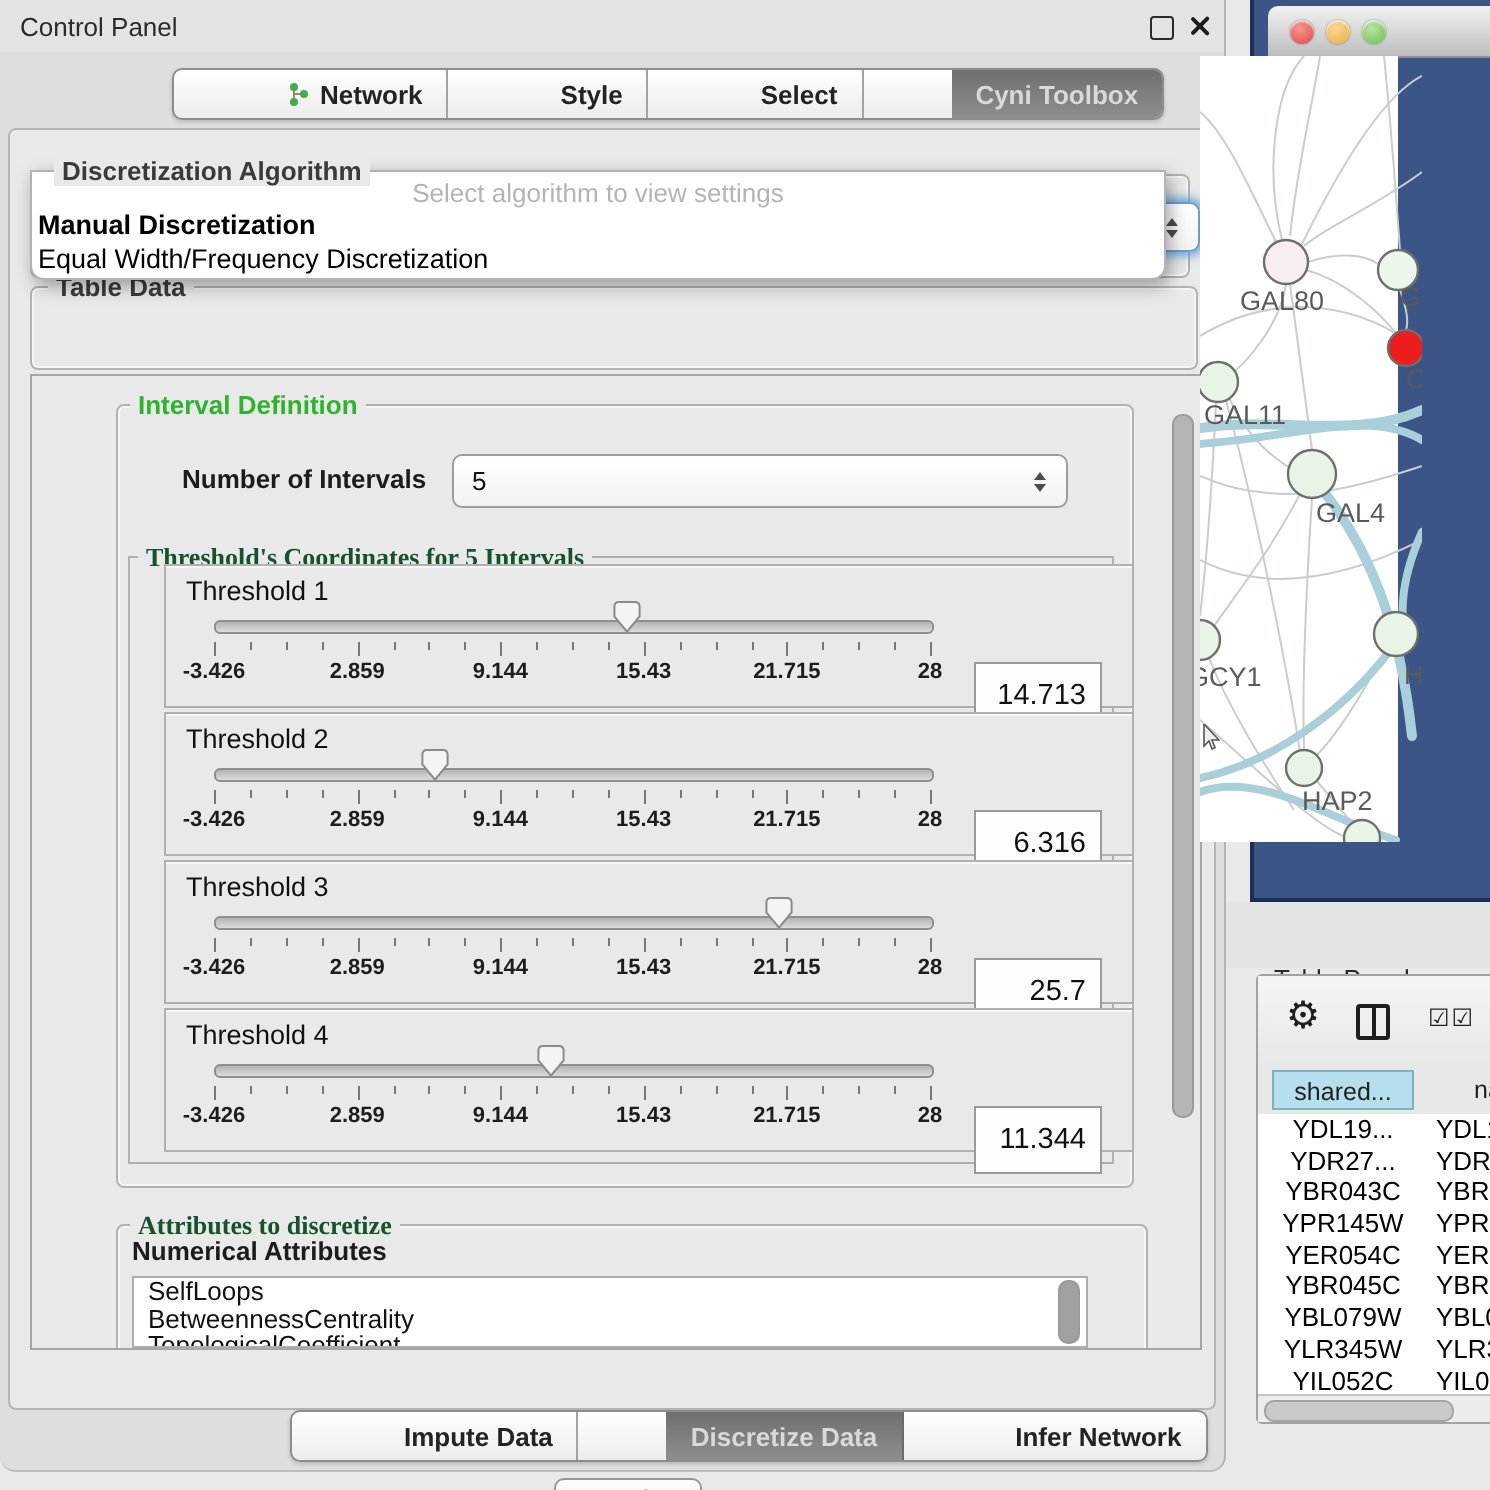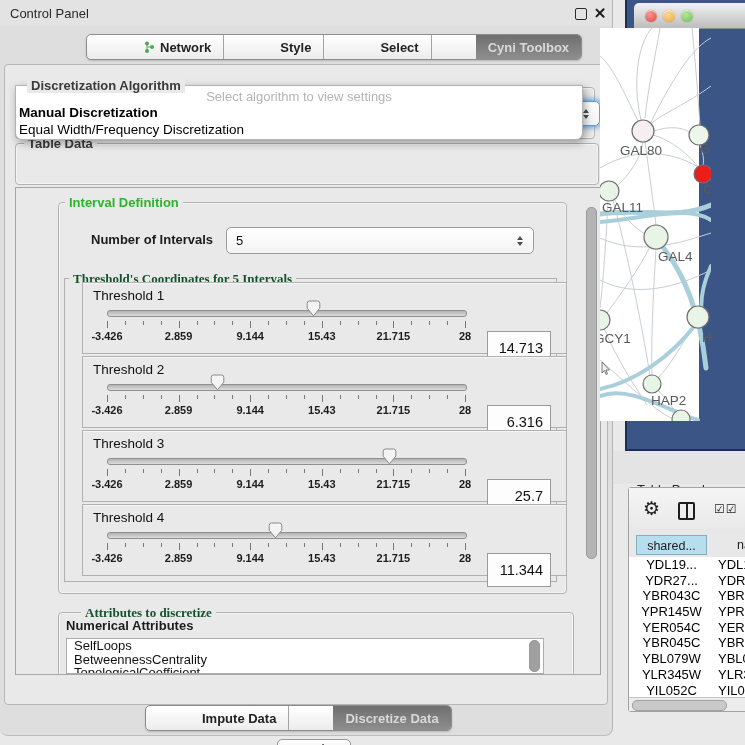--- a/index.html
+++ b/index.html
@@ -315,21 +315,21 @@
               <div class="ticklbl" style="left: 310.4px; top: 47px;">21.715</div>
               <div class="ticklbl" style="left: 382px; top: 47px;">28</div>
               <div class="thumb" style="left: 184.757px;"><svg width="15" height="17">
                   <path d="M3.5 1 L11.5 1 Q13.8 1 13.8 3.3 L13.8 8.2 L7.5 15.8 L1.2 8.2 L1.2 3.3 Q1.2 1 3.5 1 Z" fill="#f4f4f4" stroke="#8a8a8a"></path>
                 </svg></div>
               <div class="valbox">11.344</div>
             </div>
           </div>
 
         <div class="abs group" style="left:42px;top:424px;width:514px;height:70px;">
-          <span class="group-label lbl-blue" style="left:22px;top:-8px;">Attributes to discretize</span>
+          <span class="group-label lbl-blue" style="left:6px;top:-8px;">Attributes to discretize</span>
         </div>
         <span class="abs" style="left:50px;top:430px;font-weight:bold;">Numerical Attributes</span>
         <div class="abs attr-list" style="left:50px;top:450px;width:476px;height:34px;" id="attrList">
             <div class="attr-item">SelfLoops</div>
             <div class="attr-item">BetweennessCentrality</div>
             <div class="attr-item">TopologicalCoefficient</div>
           </div>
         <div class="vthumb" style="left:513px;top:452px;width:9px;height:30px;background:#a0a0a0;"></div>
 
         <div class="vthumb" style="left:570px;top:19px;width:9px;height:350px;"></div>
@@ -337,20 +337,23 @@
 
       <div class="abs apply-btn">Apply</div>
     </div>
 
     <div class="abs seg bottom-seg" id="bottomTabs">
         <div class="tab">
           <span>Impute Data</span>
         </div>
         <div class="tab selected">
           <span>Discretize Data</span>
+        </div>
+        <div class="tab">
+          <span>Infer Network</span>
         </div>
       </div>
   </div>
 
   <div class="abs netwin"></div>
   <div class="abs net-titlebar">
     <span class="light" style="left: 11px; background: radial-gradient(circle at 40% 35%, rgb(244, 154, 144), rgb(221, 69, 64));" id="lightRed"></span>
     <span class="light" style="left: 29px; background: radial-gradient(circle at 40% 35%, rgb(248, 215, 154), rgb(238, 171, 55));" id="lightYel"></span>
     <span class="light" style="left: 47px; background: radial-gradient(circle at 40% 35%, rgb(185, 227, 164), rgb(105, 192, 75));" id="lightGrn"></span>
   </div>

